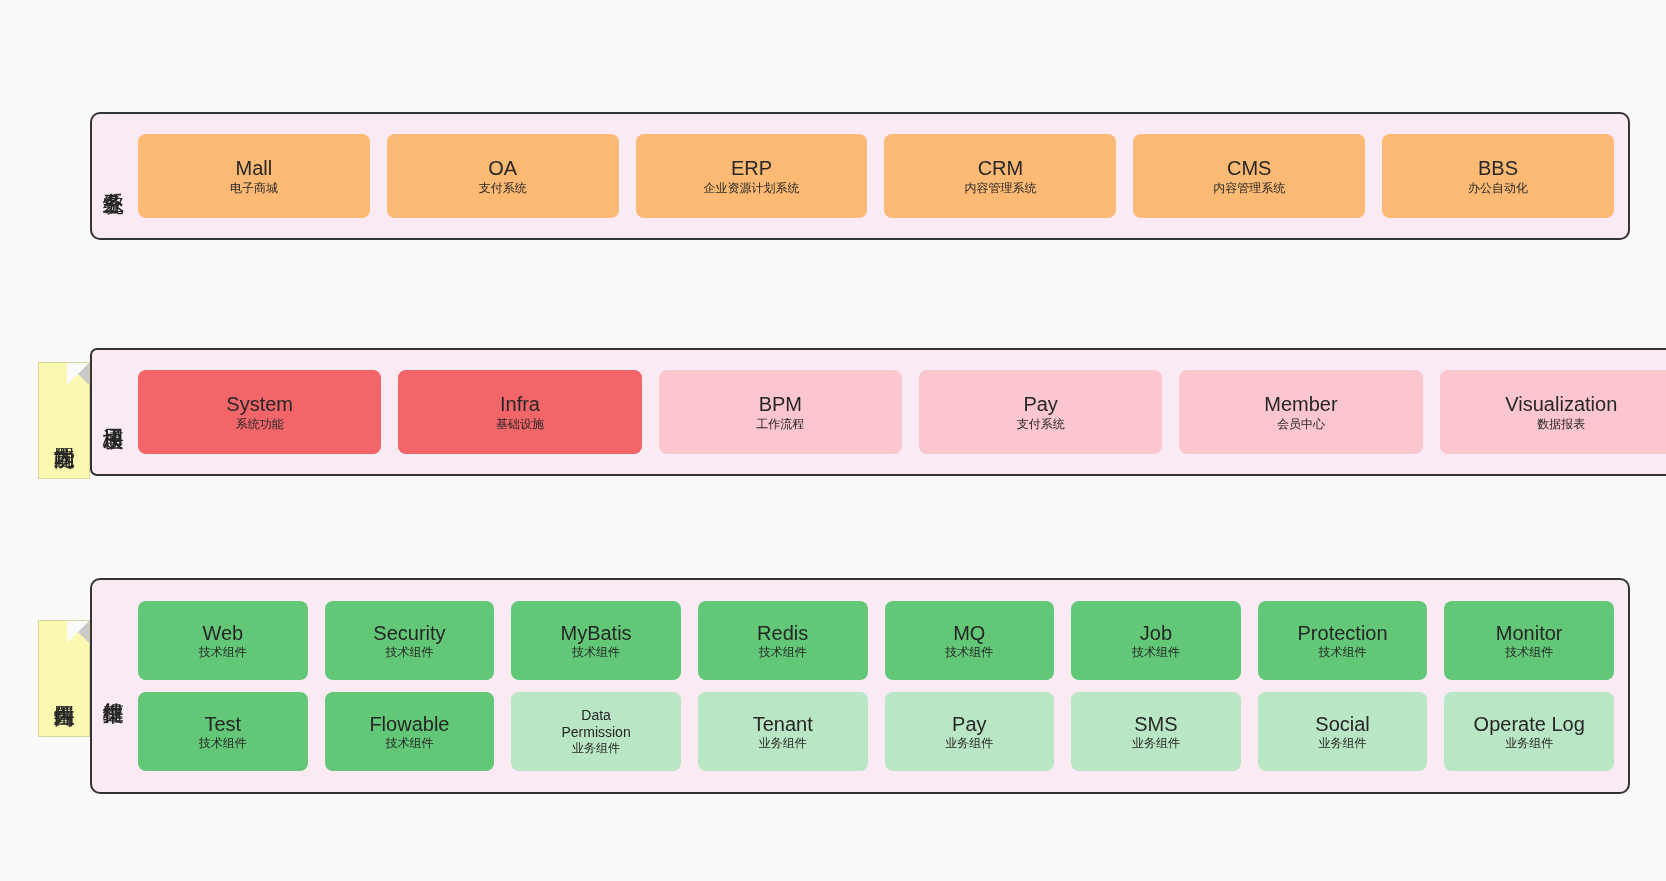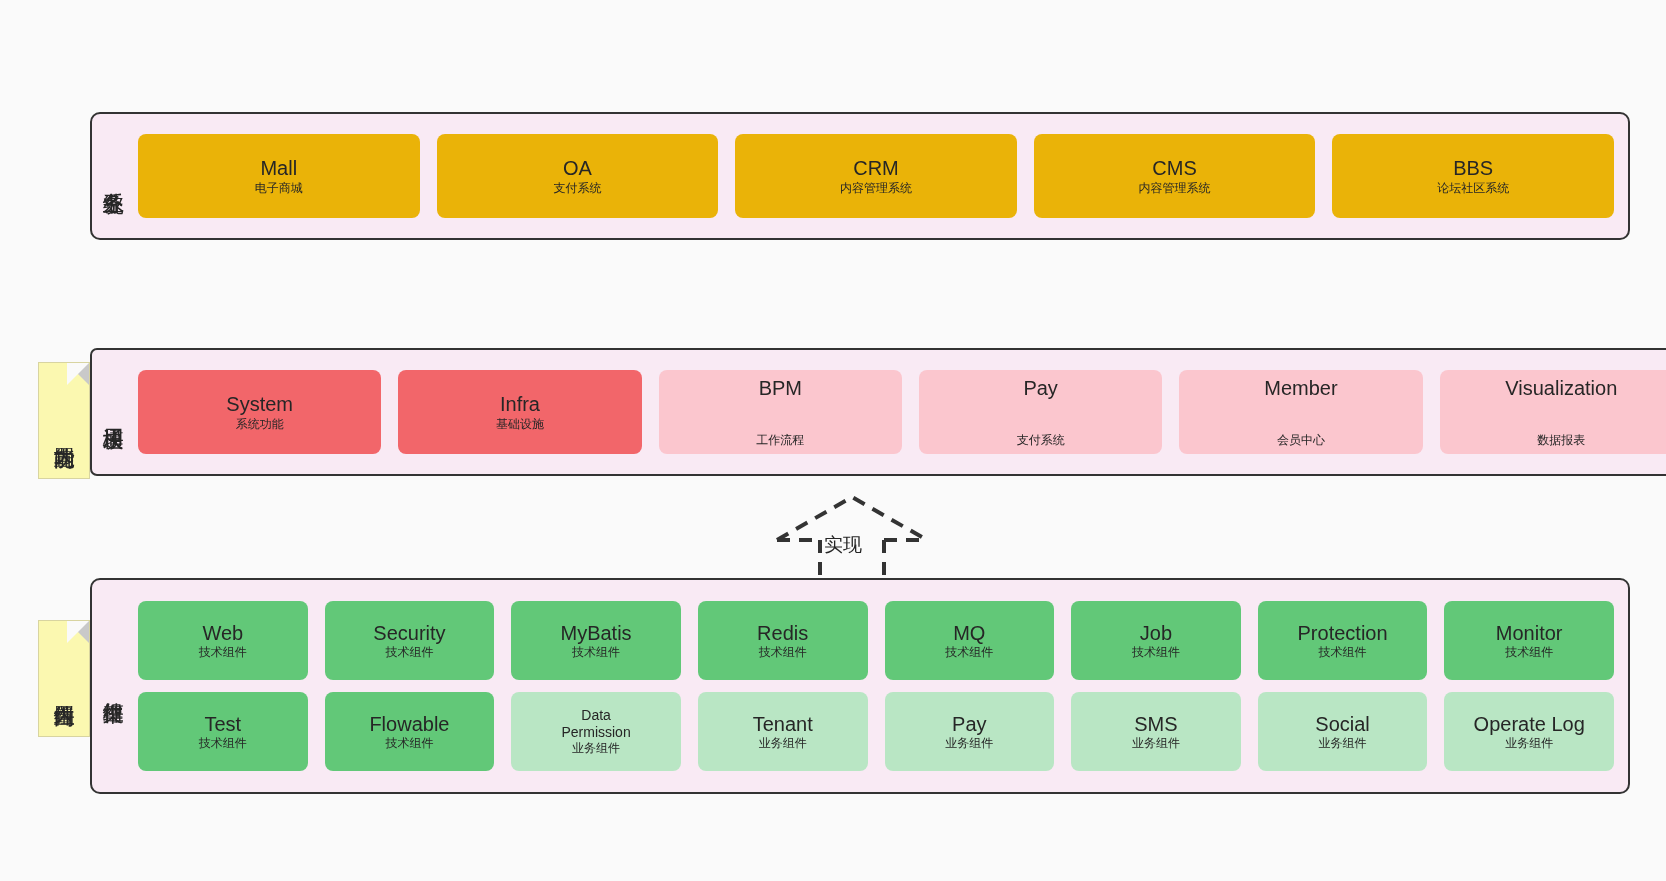--- a/index.html
+++ b/index.html
@@ -71,23 +71,23 @@
     line-height: 1.22;
   }
   .box .en { font-size: 20px; }
   .box .cn { font-size: 12px; }
   .box.three-line .en { font-size: 14px; }
 
   .h-business { height: 84px; }
   .h-common   { height: 84px; }
   .h-frame    { height: 79px; text-align: center; }
 
-  .c-blue       { background: #eab308; }
+  .c-blue       { background: #fdba74; }
   .c-red        { background: #f2666a; }
-  .c-pink       { background: #fbc6ce; justify-content: space-between; }
+  .c-pink       { background: #fbc6ce; }
   .c-green      { background: #62c878; }
   .c-lightgreen { background: #b9e6c4; }
 
   
   .note {
     position: absolute;
     background: #fbf8b0;
     border: 1px solid #d8d4a0;
     color: #262626;
     font-size: 21px;
@@ -143,30 +143,34 @@
       <div class="row">
         <div class="box c-blue h-business">
           <span class="en">Mall</span>
           <span class="cn">电子商城</span>
         </div>
         <div class="box c-blue h-business">
           <span class="en">OA</span>
           <span class="cn">支付系统</span>
         </div>
         <div class="box c-blue h-business">
+          <span class="en">ERP</span>
+          <span class="cn">企业资源计划系统</span>
+        </div>
+        <div class="box c-blue h-business">
           <span class="en">CRM</span>
           <span class="cn">内容管理系统</span>
         </div>
         <div class="box c-blue h-business">
           <span class="en">CMS</span>
           <span class="cn">内容管理系统</span>
         </div>
         <div class="box c-blue h-business">
           <span class="en">BBS</span>
-          <span class="cn">论坛社区系统</span>
+          <span class="cn">办公自动化</span>
         </div>
       </div>
     </div>
   </div>
 
 
   <div class="layer" id="layer-common" style="left:90px; top:348px; width:1609px; height:128px;border-radius:7px;">
     <div class="layer-title">通用模块</div>
     <div class="layer-body">
       <div class="row">
@@ -197,31 +201,20 @@
       </div>
     </div>
   </div>
 
   <div class="note" style="left:38px; top:362px; width:52px; height:117px;">
     <span class="fold"></span>
     <span class="fold-cut"></span>
     <span>内置功能</span>
   </div>
 
-  <div class="arrow" style="left:772px; top:492px;">
-    <svg width="160" height="90" viewBox="0 0 160 90">
-      <path d="M 5 48 L 80 5 L 155 48" fill="none" stroke="#333333" stroke-width="4" stroke-dasharray="13,9" stroke-linecap="butt"></path>
-      <path d="M 5 48 L 48 48" fill="none" stroke="#333333" stroke-width="4" stroke-dasharray="13,9"></path>
-      <path d="M 112 48 L 155 48" fill="none" stroke="#333333" stroke-width="4" stroke-dasharray="13,9"></path>
-      <path d="M 48 48 L 48 88" fill="none" stroke="#333333" stroke-width="4" stroke-dasharray="13,9"></path>
-      <path d="M 112 48 L 112 88" fill="none" stroke="#333333" stroke-width="4" stroke-dasharray="13,9"></path>
-      <path d="M 48 88 L 112 88" fill="none" stroke="#333333" stroke-width="4" stroke-dasharray="13,9"></path>
-    </svg>
-    <div class="arrow-label" style="left:52px; top:40px;">实现</div>
-  </div>
 
   <div class="layer" id="layer-framework" style="left:90px; top:578px; width:1540px; height:216px;">
     <div class="layer-title">框架组件</div>
     <div class="layer-body">
 
       <div class="row">
         <div class="box c-green h-frame">
           <span class="en">Web</span>
           <span class="cn">技术组件</span>
         </div>

